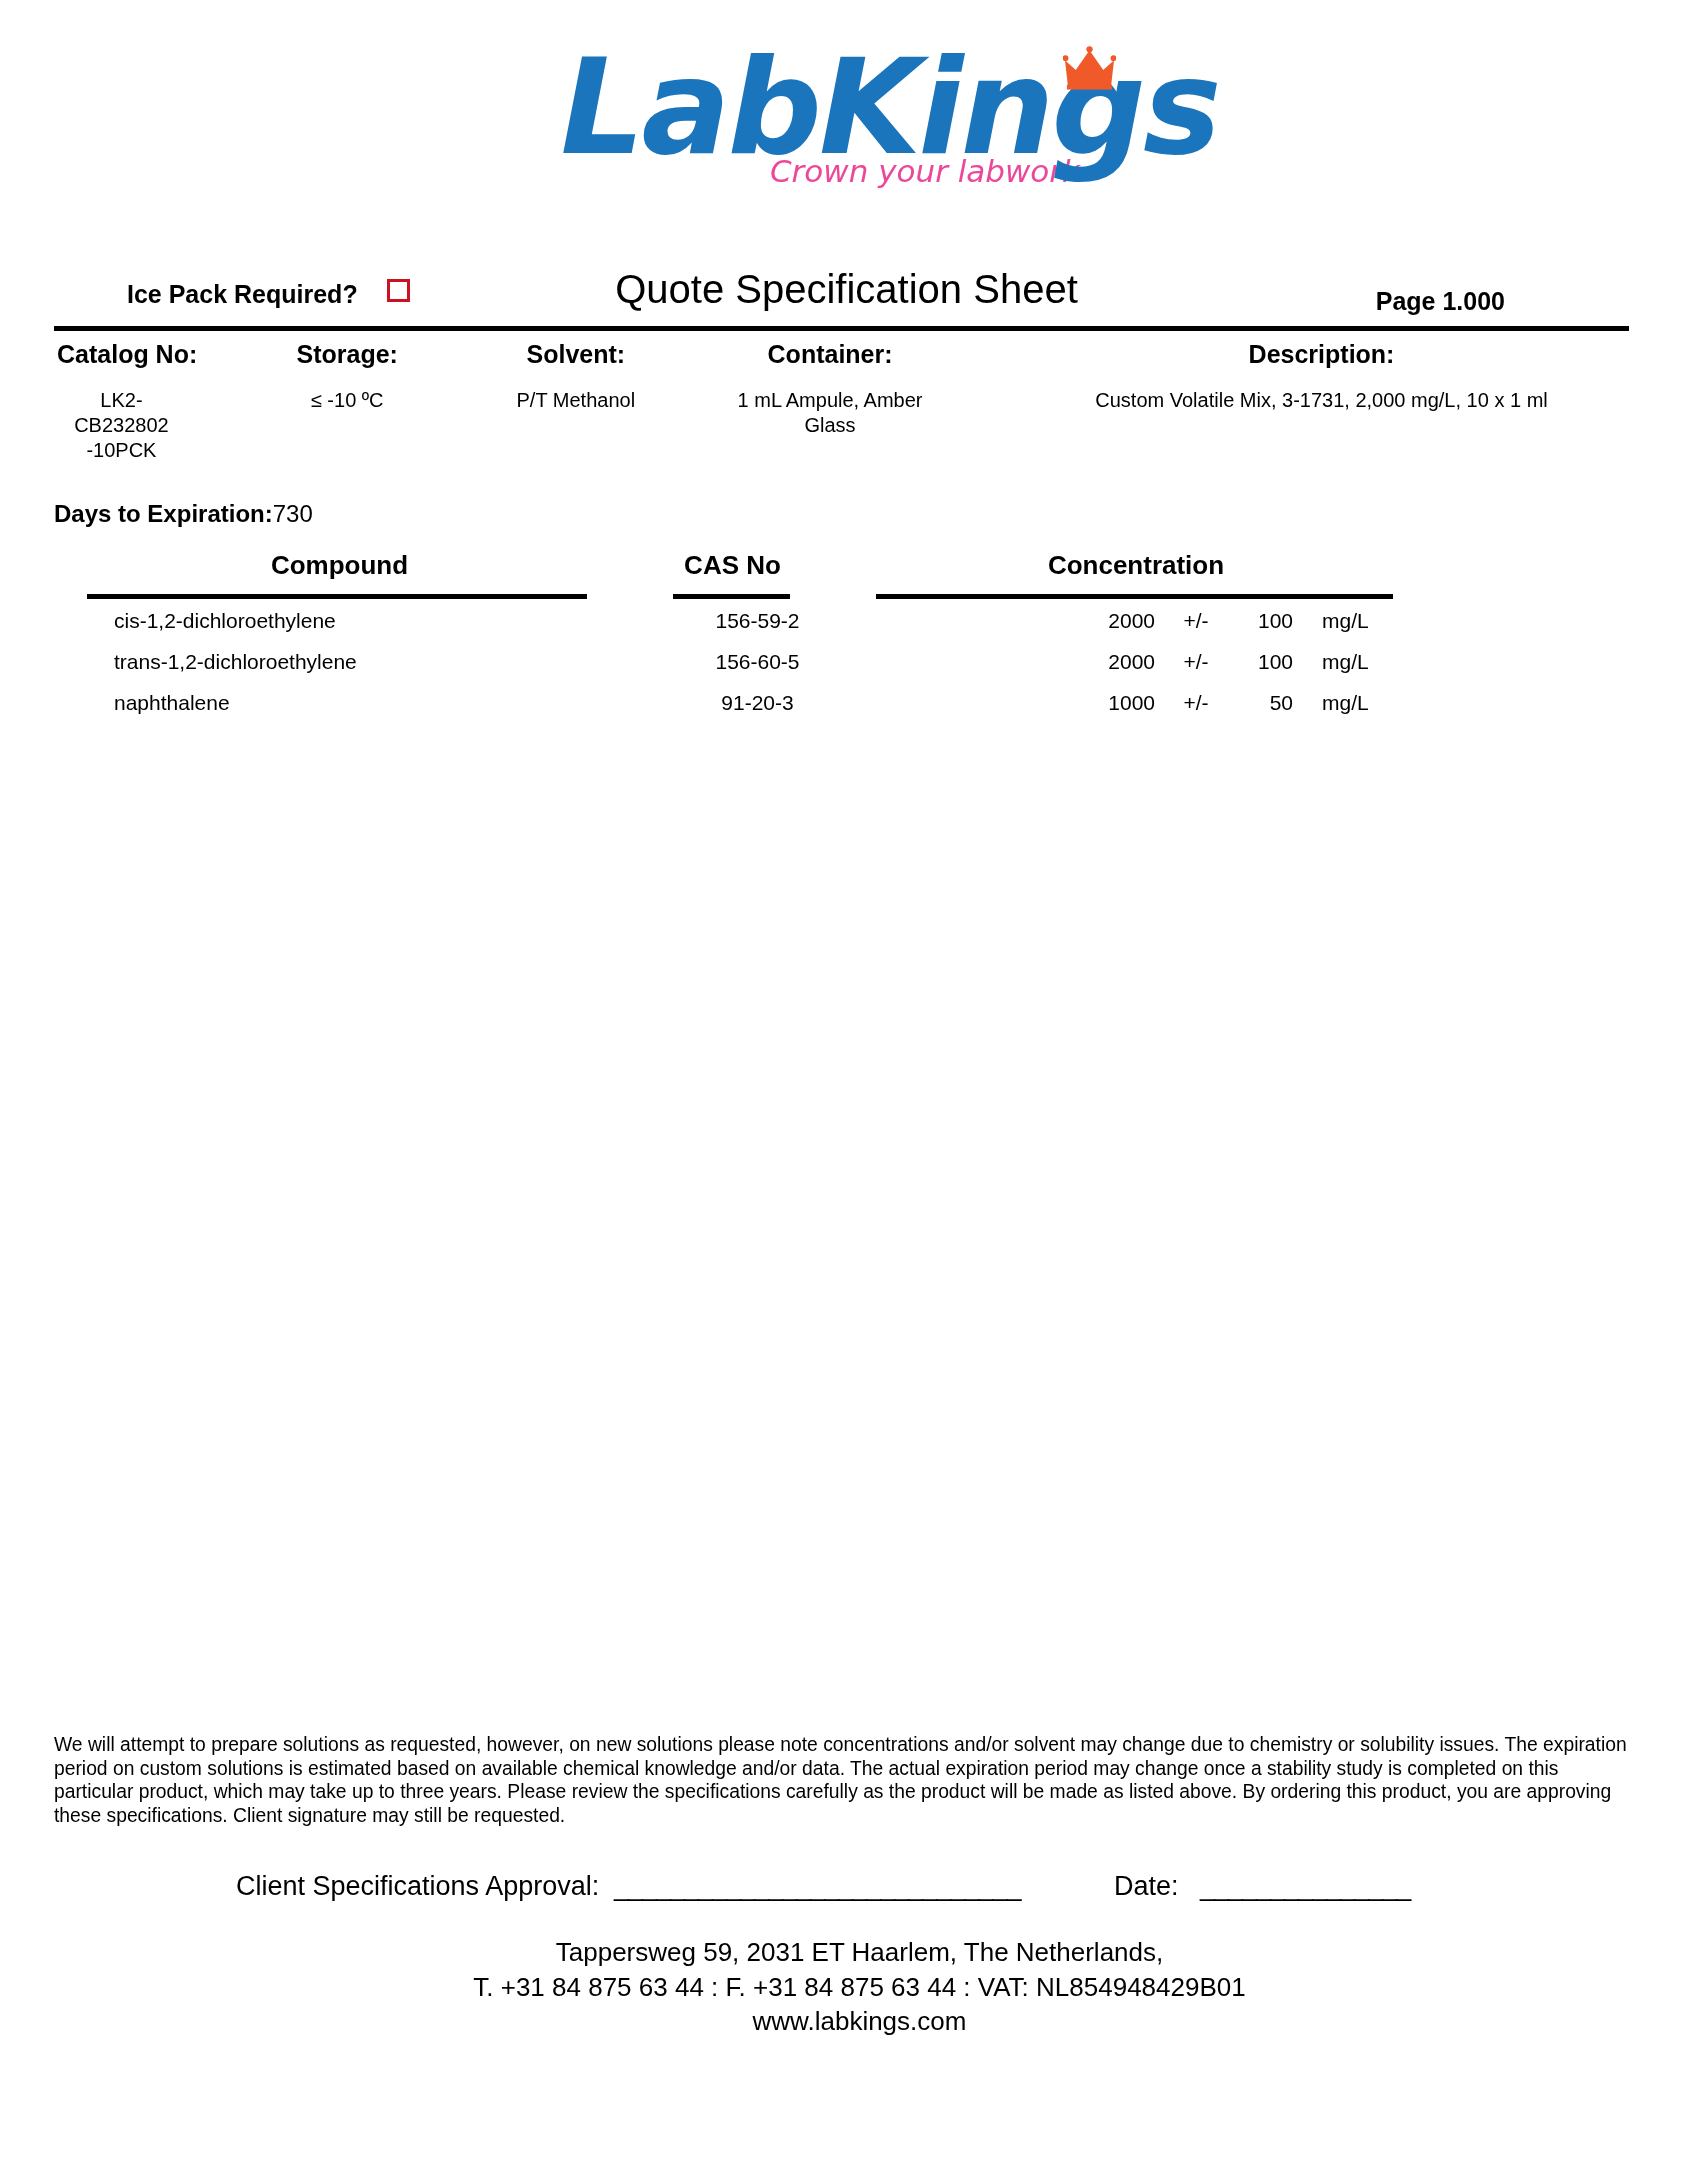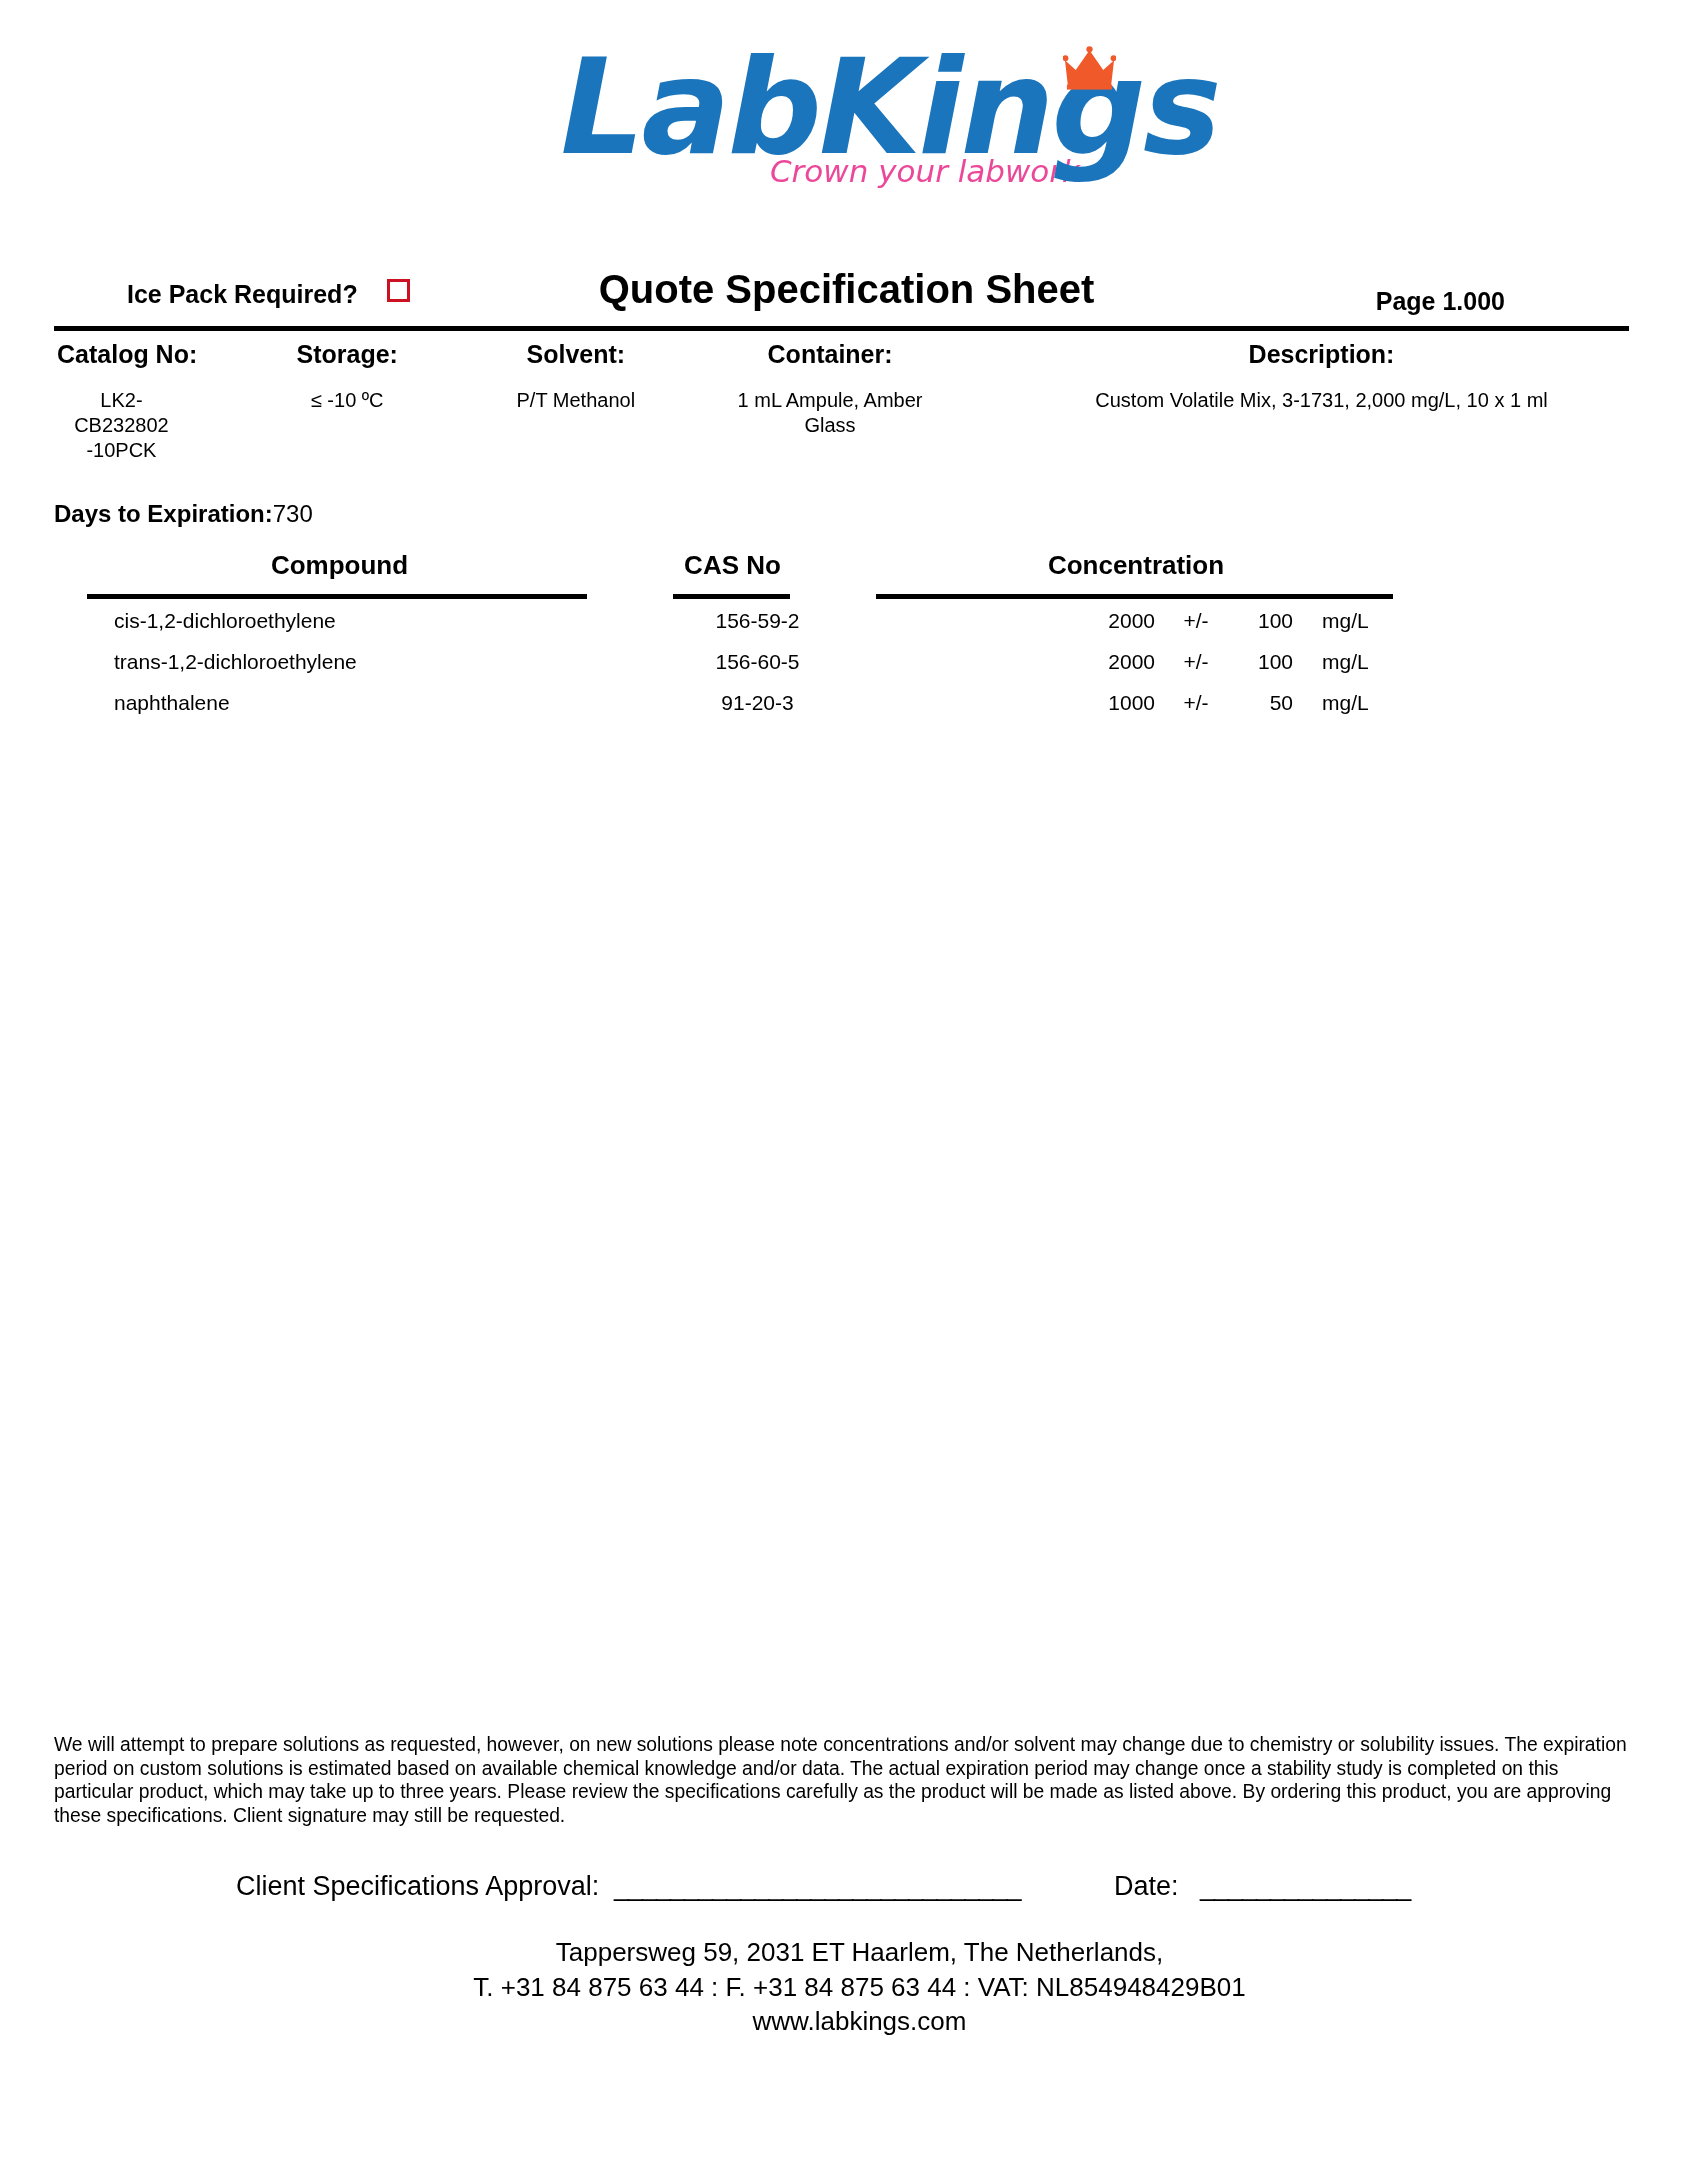--- a/index.html
+++ b/index.html
@@ -80,21 +80,21 @@
     vertical-align: 1px;
     box-sizing: content-box;
   }
   .doc-title {
     position: absolute;
     left: 0;
     right: 0;
     top: 0;
     text-align: center;
     font-size: 40px;
-    font-weight: bold;
+    font-weight: normal;
     padding-left: 10px;
   }
   .page-no {
     position: absolute;
     right: 178px;
     top: 20px;
     font-size: 25px;
     font-weight: bold;
     white-space: nowrap;
   }

